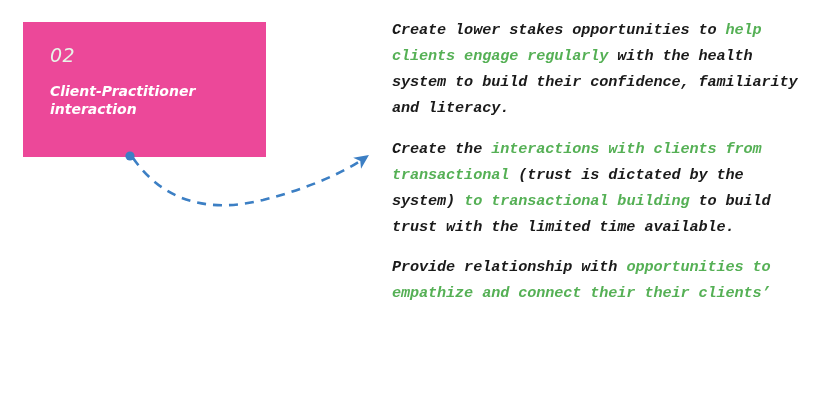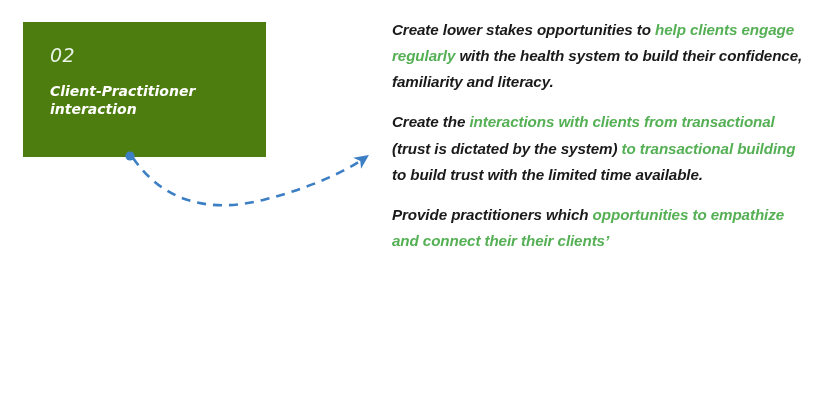--- a/index.html
+++ b/index.html
@@ -20,21 +20,21 @@
     background: #ffffff;
   }
 
   
   .card {
     position: absolute;
     left: 23px;
     top: 22px;
     width: 243px;
     height: 135px;
-    background: #4d7c0f;
+    background: #ec4899;
     box-sizing: border-box;
     padding: 24px 22px 0 27px;
   }
   .card-number {
     font-family: "DejaVu Sans", sans-serif;
     font-style: italic;
     font-weight: 400;
     font-size: 19px;
     line-height: 1;
     color: #e8f4e8;
@@ -63,21 +63,21 @@
   }
 
   
   .text-column {
     position: absolute;
     left: 392px;
     top: 17px;
     width: 412px;
   }
   .para {
-    font-family: Liberation Sans, sans-serif;
+    font-family: Liberation Mono, monospace;
     font-style: italic;
     font-weight: 700;
     font-size: 15.2px;
     line-height: 1.72;
     color: #1a1a1a;
     margin: 0 0 14px 0;
     letter-spacing: -0.1px;
   }
   .para:last-child { margin-bottom: 0; }
   .hl { color: #55b055; }
@@ -98,16 +98,16 @@
         <path d="M0,0.4 L5.6,3 L0,5.6 L1.5,3 Z" fill="#3c7fc4"></path>
       </marker>
     </defs>
     <path d="M133,158 C168,208 218,211 263,200 C310,188 345,172 366,157" fill="none" stroke="#3c7fc4" stroke-width="2.6" stroke-linecap="butt" stroke-dasharray="9 7" marker-end="url(#arrowhead)"></path>
     <circle cx="130" cy="156" r="4.6" fill="#3c7fc4"></circle>
   </svg>
 
   <div class="text-column">
     <p class="para"><span>Create lower stakes opportunities to </span><span class="hl">help clients engage regularly</span><span> with the health system to build their confidence, familiarity and literacy.</span></p>
     <p class="para"><span>Create the </span><span class="hl">interactions with clients from transactional</span><span> (trust is dictated by the system) </span><span class="hl">to transactional building</span><span> to build trust with the limited time available.</span></p>
-    <p class="para"><span>Provide practitioners which </span><span class="hl">opportunities to empathize and connect their their clients’</span></p>
+    <p class="para"><span>Provide relationship with </span><span class="hl">opportunities to empathize and connect their their clients’</span></p>
   </div>
 
 </div>
 
 </body></html>

